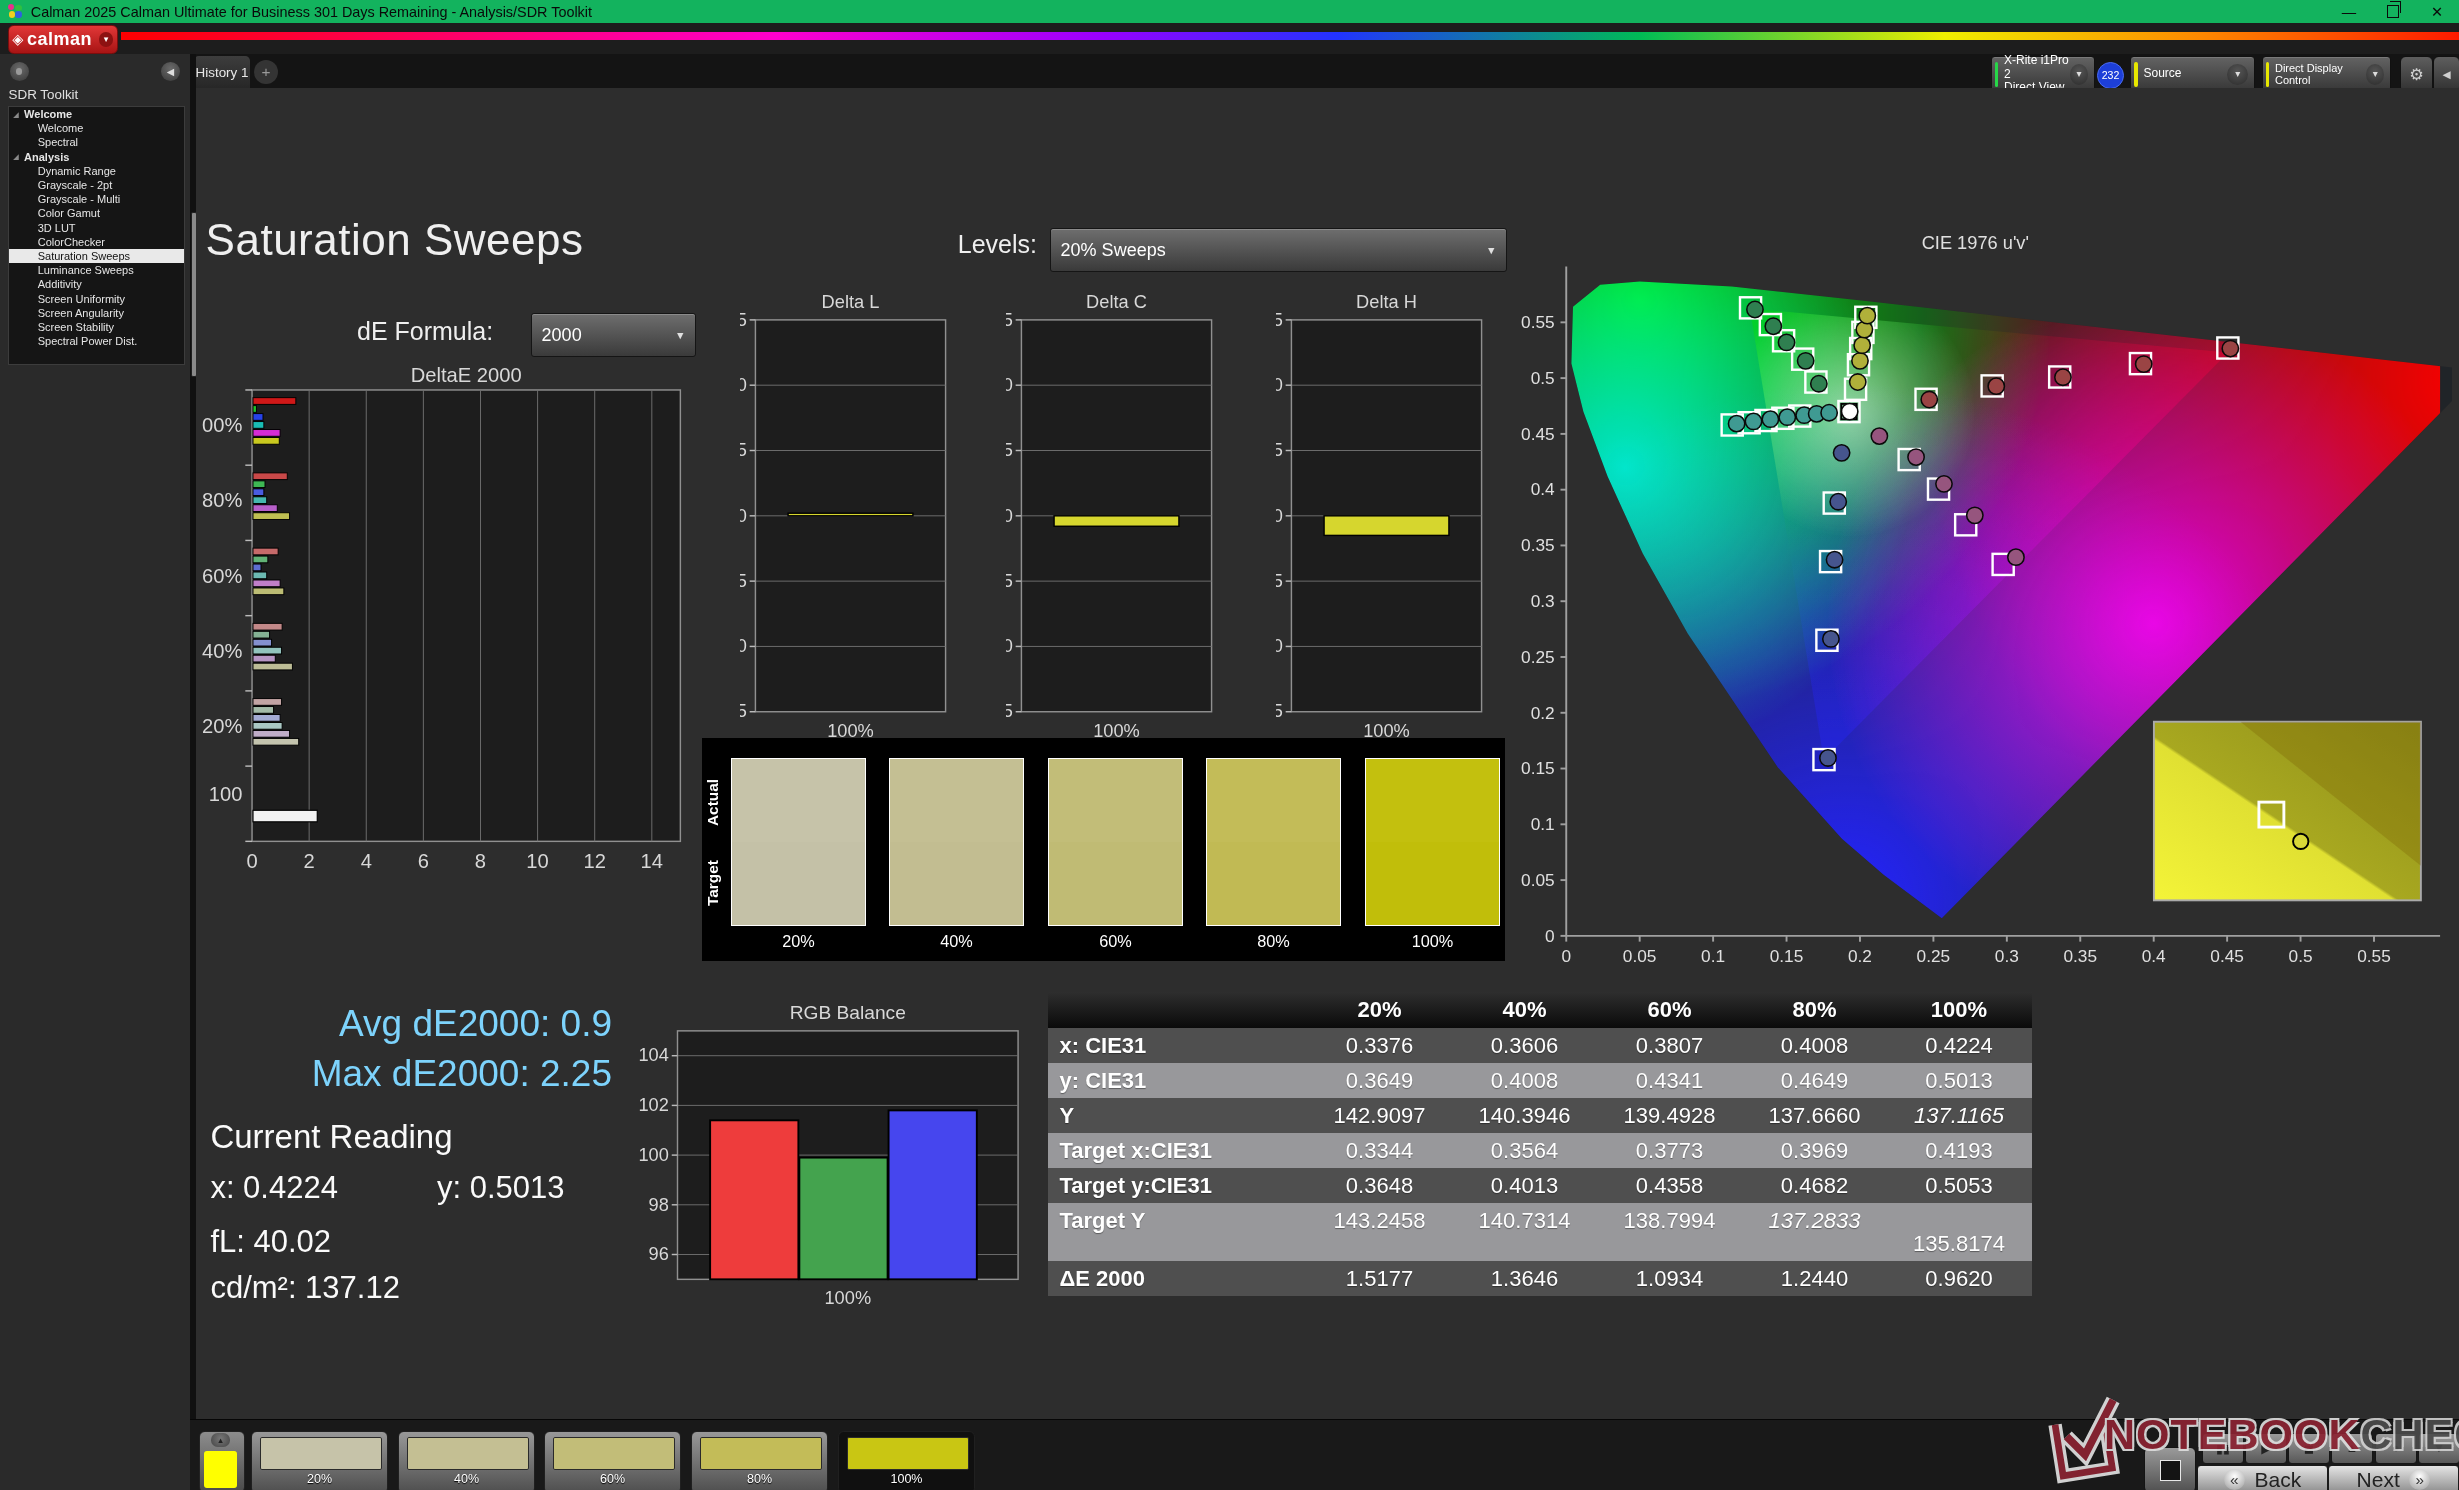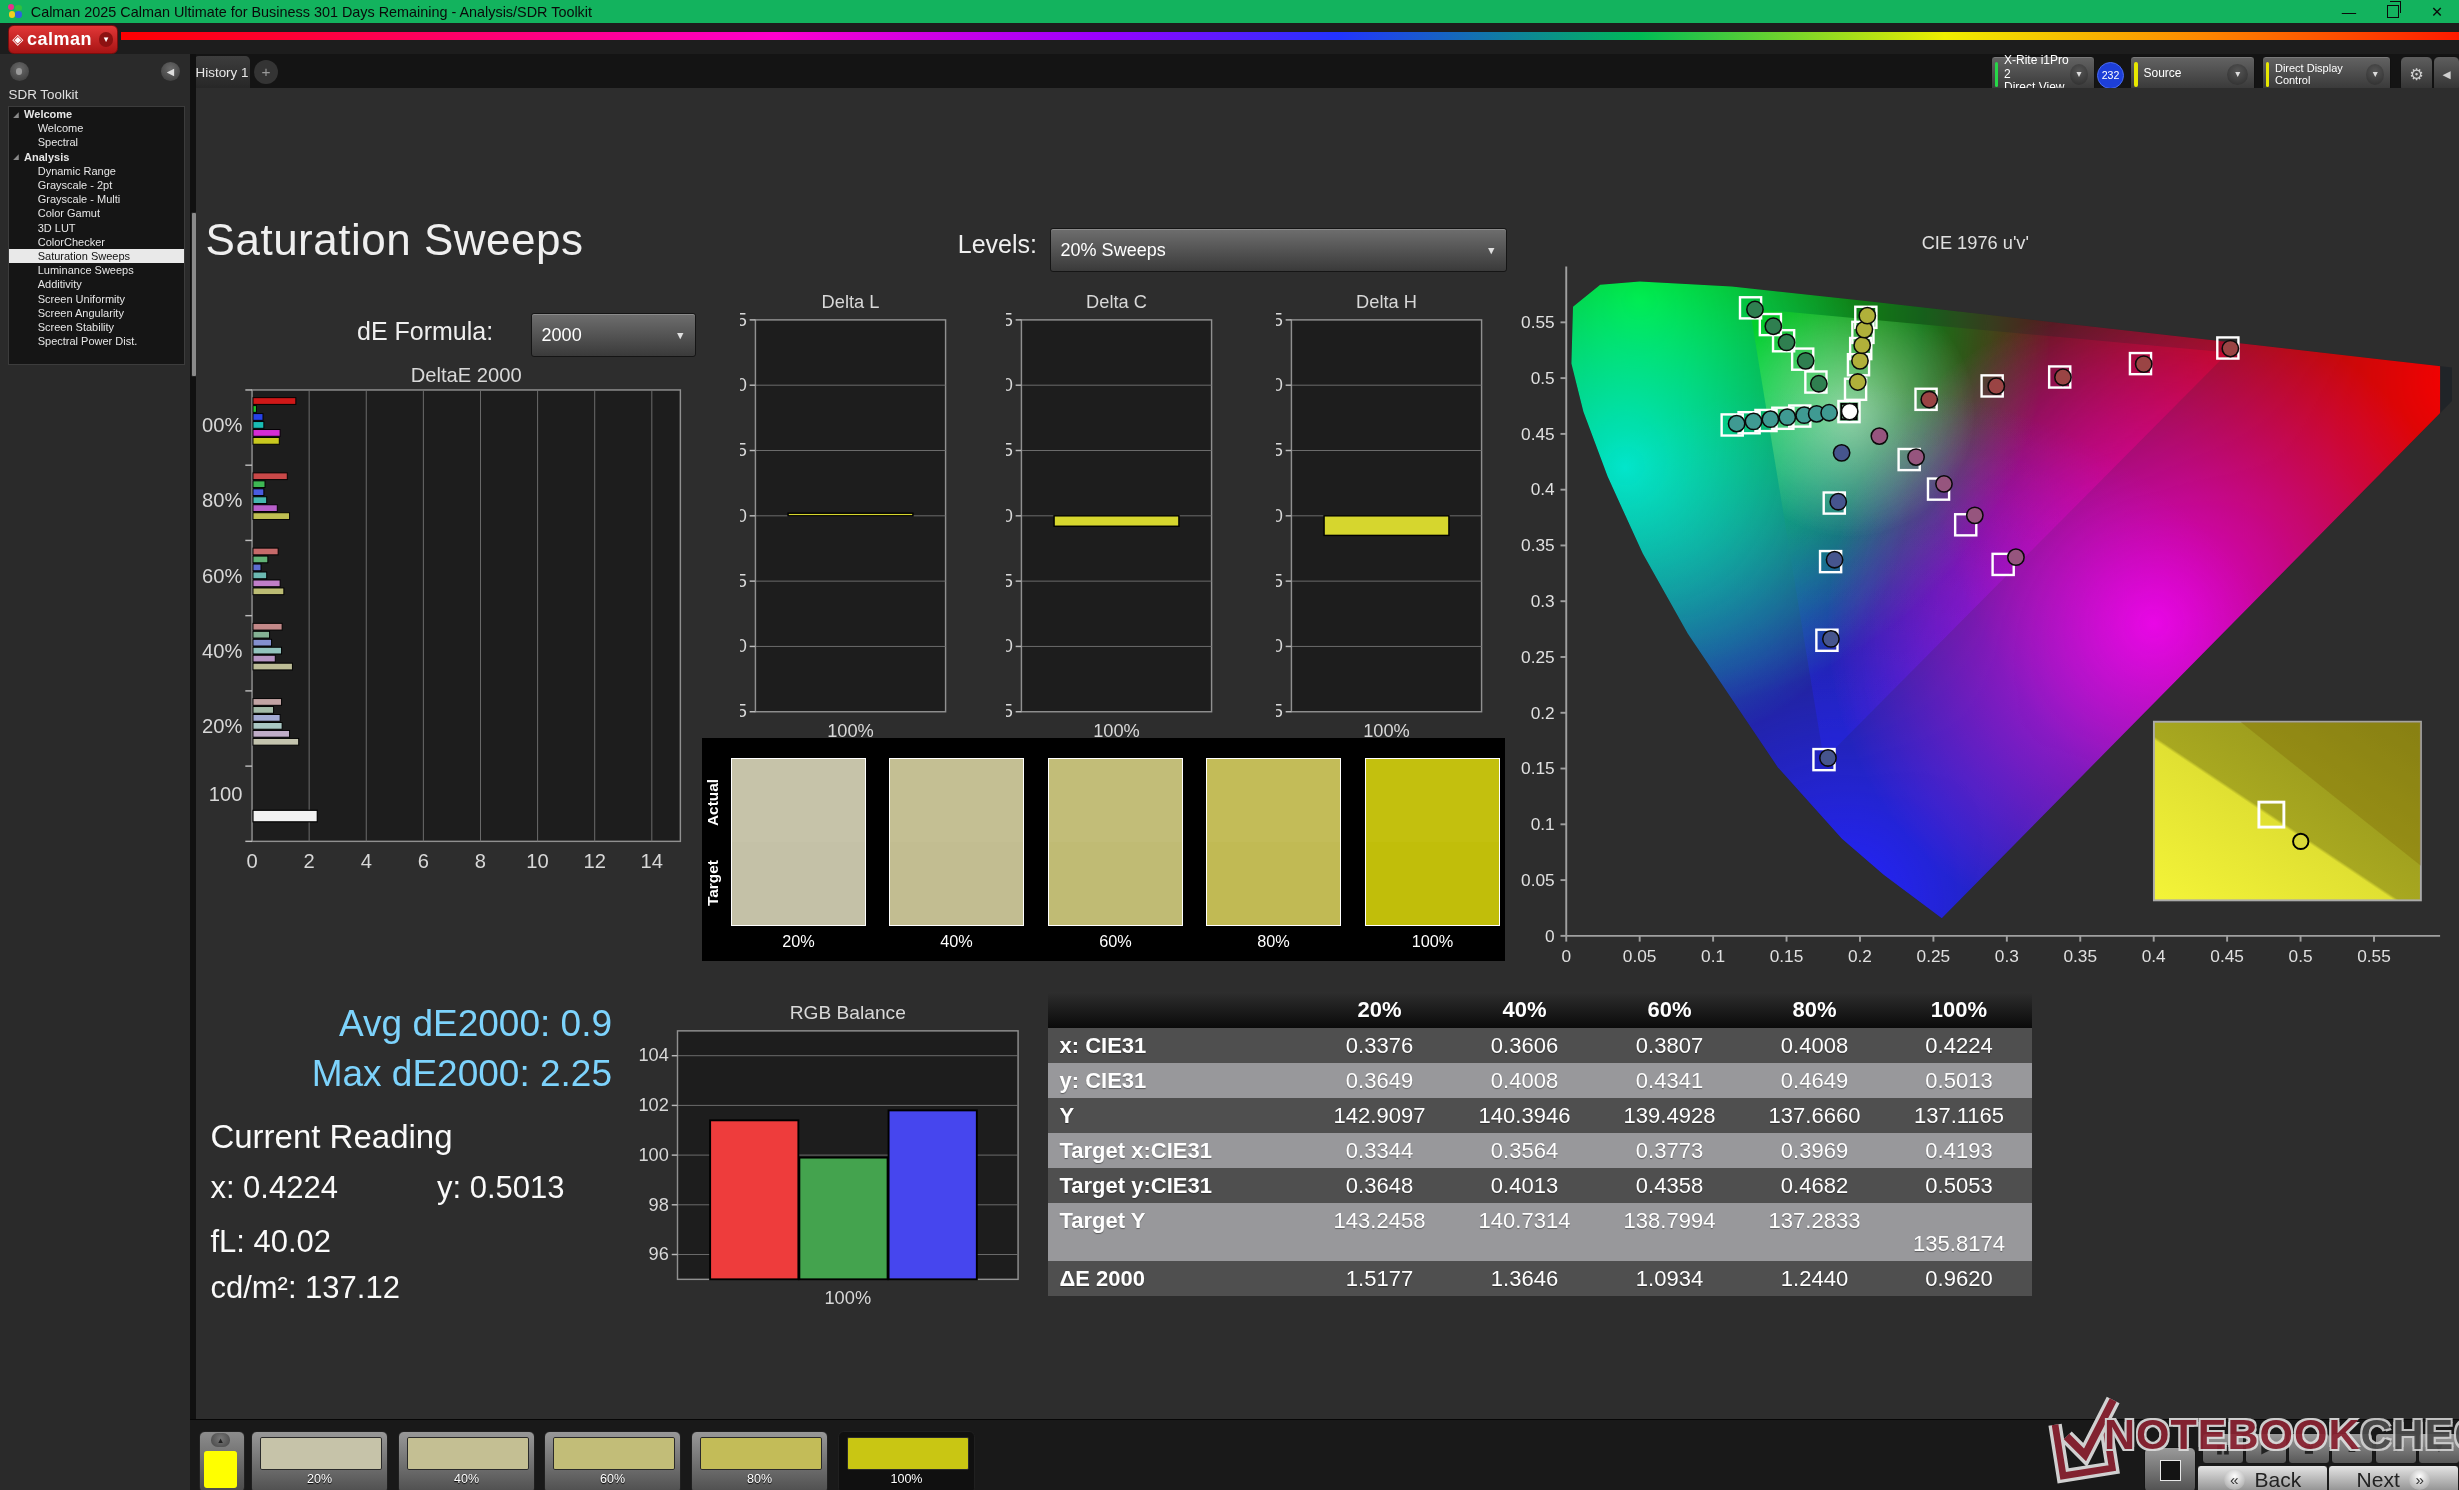--- a/index.html
+++ b/index.html
@@ -491,21 +491,21 @@
           <div class="tc" style="width: 145px;">0.4341</div>
           <div class="tc" style="width: 145px;">0.4649</div>
           <div class="tc" style="width: 144px;">0.5013</div>
         </div>
         <div class="tr" style="background: rgb(79, 79, 79);">
           <div class="tc lbl" style="width: 259px;">Y</div>
           <div class="tc" style="width: 145px;">142.9097</div>
           <div class="tc" style="width: 145px;">140.3946</div>
           <div class="tc" style="width: 145px; text-align: center;">139.4928</div>
           <div class="tc" style="width: 145px;">137.6660</div>
-          <div class="tc" style="width: 144px;">137.1165</div>
+          <div class="tc" style="width: 144px; font-style: italic;">137.1165</div>
         </div>
         <div class="tr" style="background: rgb(152, 152, 155);">
           <div class="tc lbl" style="width: 259px;">Target x:CIE31</div>
           <div class="tc" style="width: 145px;">0.3344</div>
           <div class="tc" style="width: 145px;">0.3564</div>
           <div class="tc" style="width: 145px;">0.3773</div>
           <div class="tc" style="width: 145px;">0.3969</div>
           <div class="tc" style="width: 144px;">0.4193</div>
         </div>
         <div class="tr" style="background: rgb(79, 79, 79);">
@@ -514,21 +514,21 @@
           <div class="tc" style="width: 145px;">0.4013</div>
           <div class="tc" style="width: 145px;">0.4358</div>
           <div class="tc" style="width: 145px;">0.4682</div>
           <div class="tc" style="width: 144px;">0.5053</div>
         </div>
         <div class="tr" style="background: rgb(152, 152, 155);">
           <div class="tc lbl" style="width: 259px;">Target Y</div>
           <div class="tc" style="width: 145px;">143.2458</div>
           <div class="tc" style="width: 145px;">140.7314</div>
           <div class="tc" style="width: 145px;">138.7994</div>
-          <div class="tc" style="width: 145px;">137.2833</div>
+          <div class="tc" style="width: 145px; font-style: italic;">137.2833</div>
           <div class="tc" style="width: 144px; margin-top: 23px;">135.8174</div>
         </div>
         <div class="tr" style="background: rgb(79, 79, 79);">
           <div class="tc lbl" style="width: 259px;">ΔE 2000</div>
           <div class="tc" style="width: 145px;">1.5177</div>
           <div class="tc" style="width: 145px;">1.3646</div>
           <div class="tc" style="width: 145px;">1.0934</div>
           <div class="tc" style="width: 145px;">1.2440</div>
           <div class="tc" style="width: 144px;">0.9620</div>
         </div>

